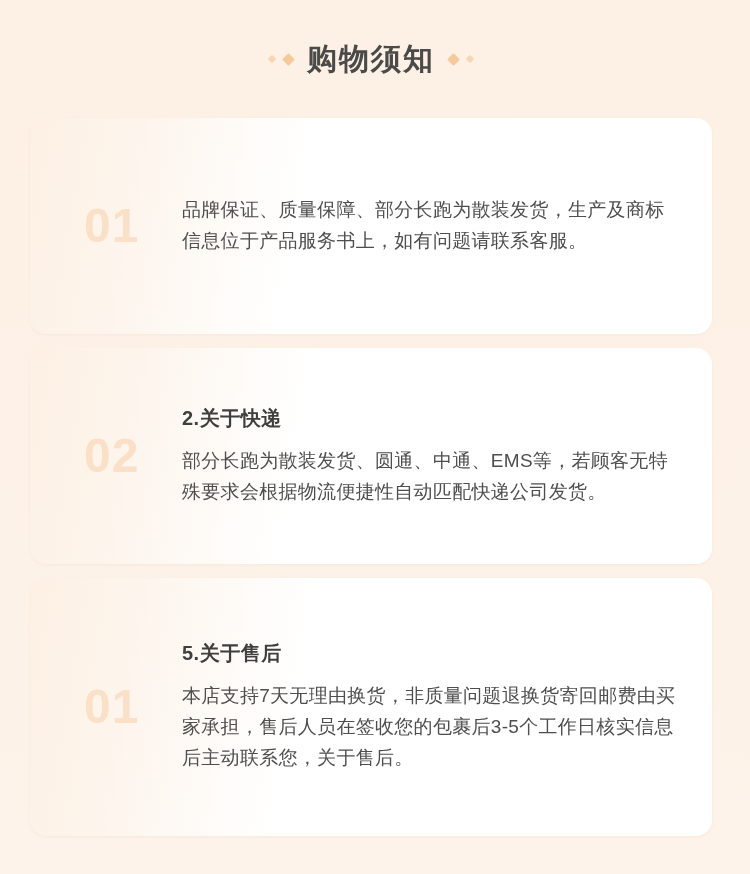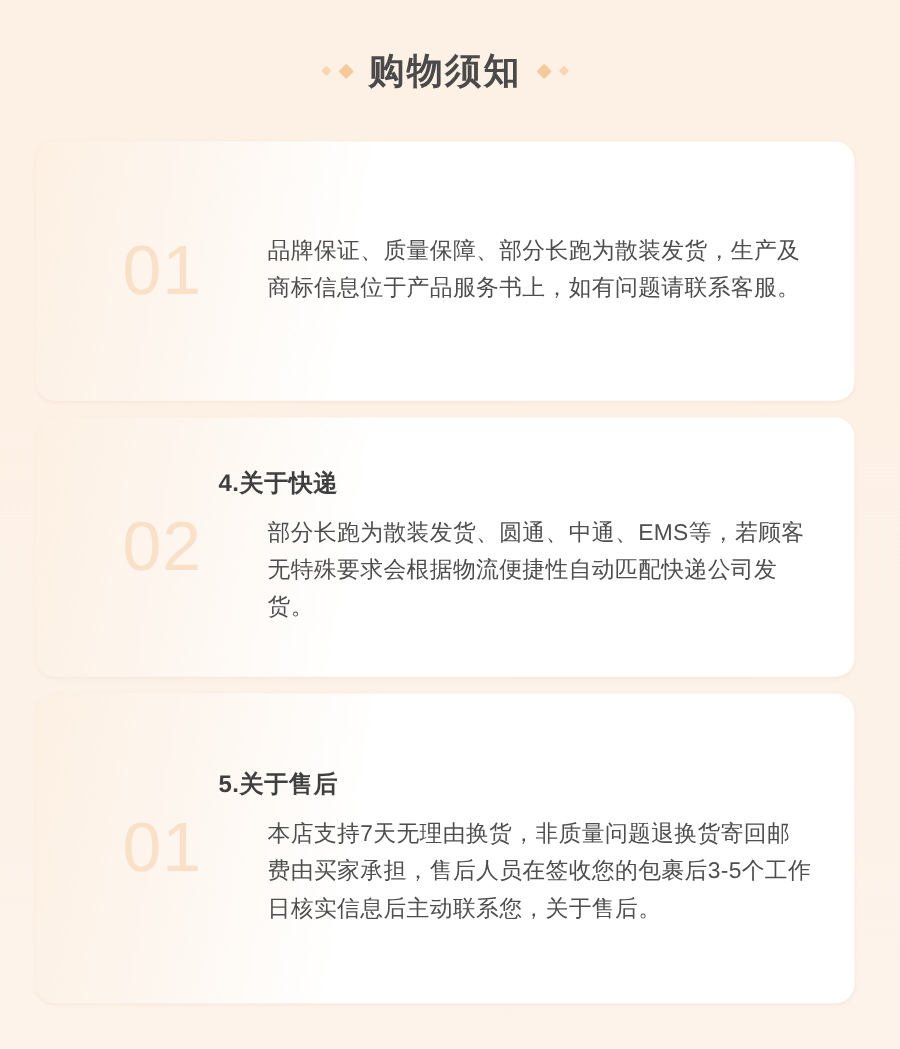--- a/index.html
+++ b/index.html
@@ -65,42 +65,41 @@
     padding: 26px 36px 26px 152px;
     box-sizing: border-box;
     min-height: 218px;
     display: flex;
     flex-direction: column;
     justify-content: center;
     box-shadow: 0 1px 3px rgba(220, 190, 160, 0.18);
   }
   .card-num {
     position: absolute;
-    left: 72px;
+    left: 54px;
     top: 50%;
     transform: translateY(-50%);
-    font-size: 58px;
-    font-weight: normal;
+    font-size: 48px;
+    font-weight: bold;
     color: #f9e0c6;
     letter-spacing: 1px;
     line-height: 1;
   }
   .card-title {
     font-size: 20px;
     font-weight: bold;
     color: #3f3f3f;
     margin-bottom: 14px;
     letter-spacing: 0.5px;
   }
   .card-body {
     font-size: 19px;
     line-height: 1.62;
     color: #4e4e4e;
     letter-spacing: 0.3px;
-    margin-left: 41px;
   }
 
   .card-1 { min-height: 216px; }
   .card-2 { min-height: 216px; }
   .card-3 { min-height: 258px; }
 </style>
 </head>
 <body>
 
 <div class="page">
@@ -119,21 +118,21 @@
 
   <div class="cards">
 
     <div class="card card-1">
       <div class="card-num">01</div>
       <div class="card-body">品牌保证、质量保障、部分长跑为散装发货，生产及商标信息位于产品服务书上，如有问题请联系客服。</div>
     </div>
 
     <div class="card card-2">
       <div class="card-num">02</div>
-      <div class="card-title">4.关于快递</div>
+      <div class="card-title">2.关于快递</div>
       <div class="card-body">部分长跑为散装发货、圆通、中通、EMS等，若顾客无特殊要求会根据物流便捷性自动匹配快递公司发货。</div>
     </div>
 
     <div class="card card-3">
       <div class="card-num">01</div>
       <div class="card-title">5.关于售后</div>
       <div class="card-body">本店支持7天无理由换货，非质量问题退换货寄回邮费由买家承担，售后人员在签收您的包裹后3-5个工作日核实信息后主动联系您，关于售后。</div>
     </div>
 
   </div>

